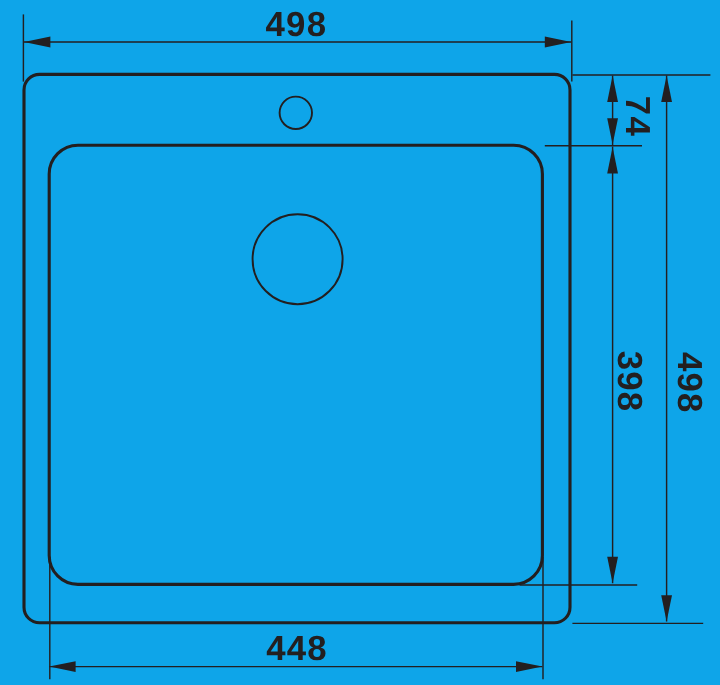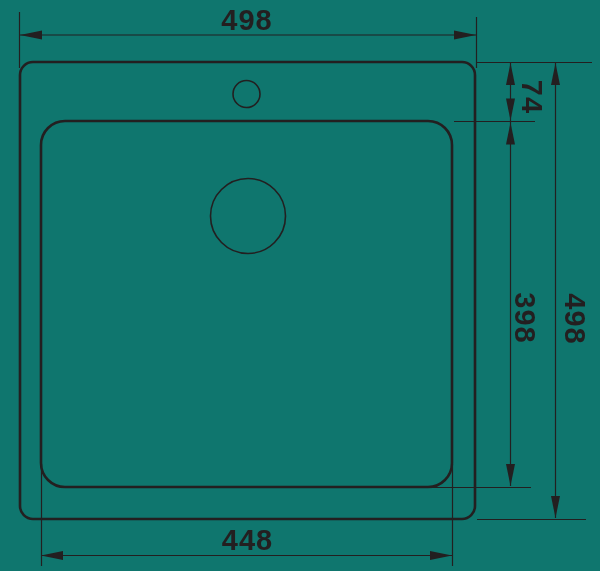--- a/index.html
+++ b/index.html
@@ -4,21 +4,21 @@
 <style>
   html, body {
     margin: 0;
     padding: 0;
     background: #ffffff;
   }
   .stage {
     position: relative;
     width: 600px;
     height: 571px;
-    background: #0f766e;
+    background: #0ea5e9;
     overflow: hidden;
     text-decoration: underline;
   }
   svg.drawing {
     display: block;
     width: 600px;
     height: 571px;
   }
   .dim-text {
     font-family: "Liberation Sans", "DejaVu Sans", sans-serif;

